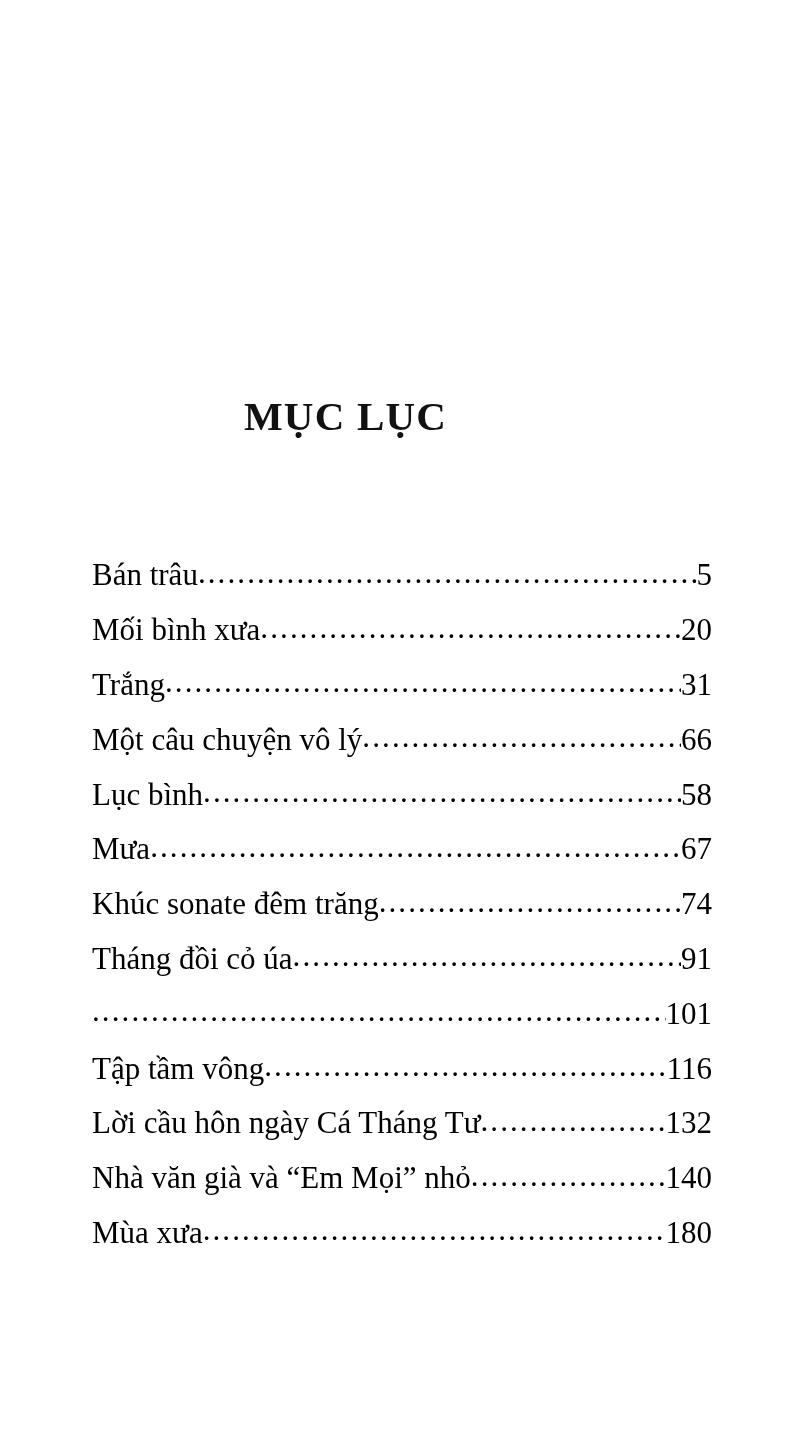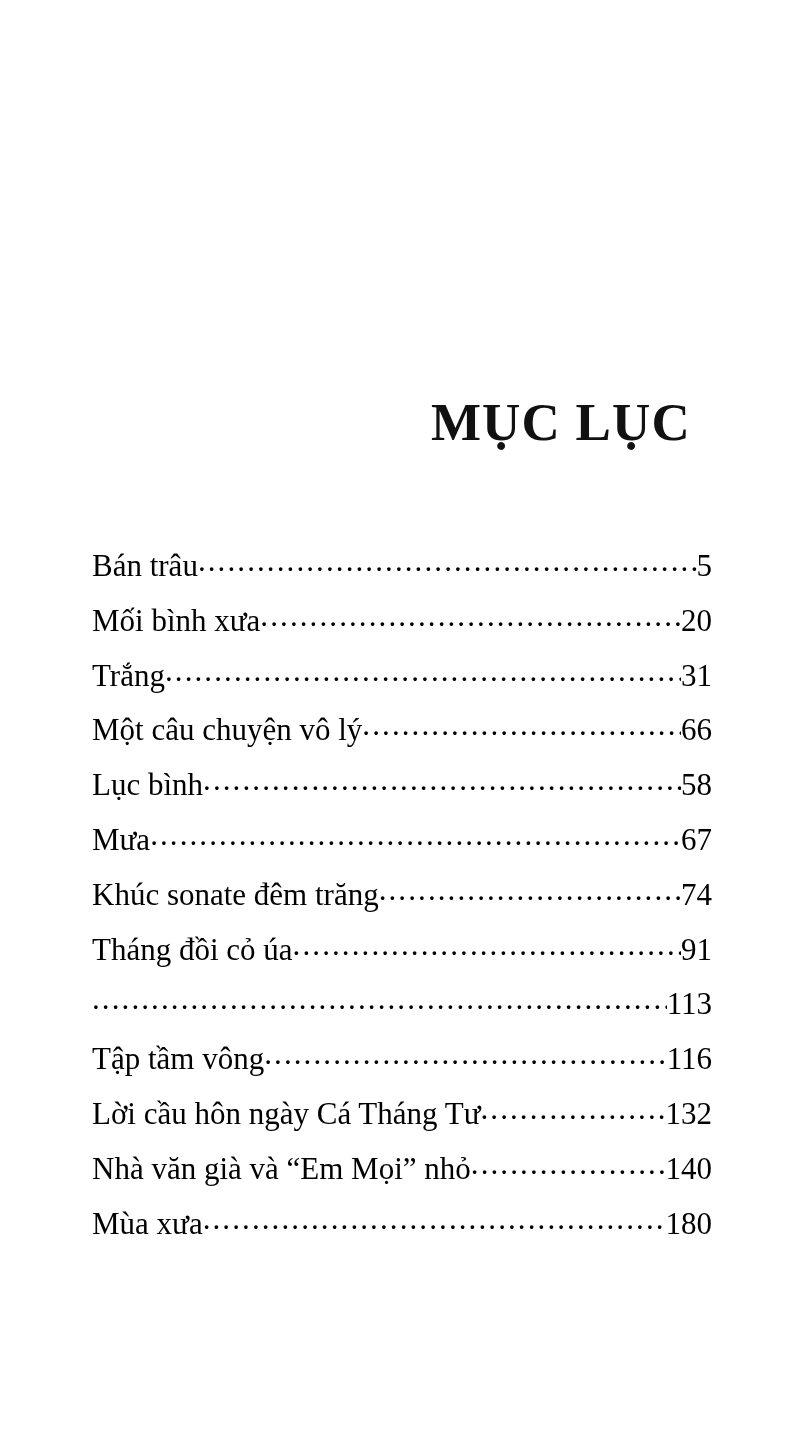--- a/index.html
+++ b/index.html
@@ -23,40 +23,40 @@
     inset: 0;
     background: #ffffff;
   }
 
   
   .toc-title {
     position: absolute;
     top: 396px;
     left: 0;
     width: 691px;
-    text-align: right;
-    font-size: 53px;
+    text-align: center;
+    font-size: 41px;
     font-weight: bold;
     letter-spacing: 1.2px;
     line-height: 1;
     color: #111111;
     white-space: pre;
   }
 
   
   .toc-list {
     position: absolute;
     top: 548px;
     left: 92px;
     width: 620px;
   }
 
   .toc-entry {
     display: flex;
-    align-items: flex-start;
+    align-items: center;
     height: 54.8px;
     font-size: 31px;
     line-height: 36px;
     white-space: nowrap;
   }
 
   .toc-entry-title {
     flex: 0 0 auto;
     color: #000000;
   }
@@ -138,21 +138,21 @@
     </div>
 
     <div class="toc-entry">
       <span class="toc-entry-title">Tháng đồi cỏ úa</span>
       <span class="toc-leader"></span>
       <span class="toc-page">91</span>
     </div>
 
     <div class="toc-entry">
       <span class="toc-leader"></span>
-      <span class="toc-page">113</span>
+      <span class="toc-page">101</span>
     </div>
 
     <div class="toc-entry">
       <span class="toc-entry-title">Tập tầm vông</span>
       <span class="toc-leader"></span>
       <span class="toc-page">116</span>
     </div>
 
     <div class="toc-entry">
       <span class="toc-entry-title">Lời cầu hôn ngày Cá Tháng Tư</span>

